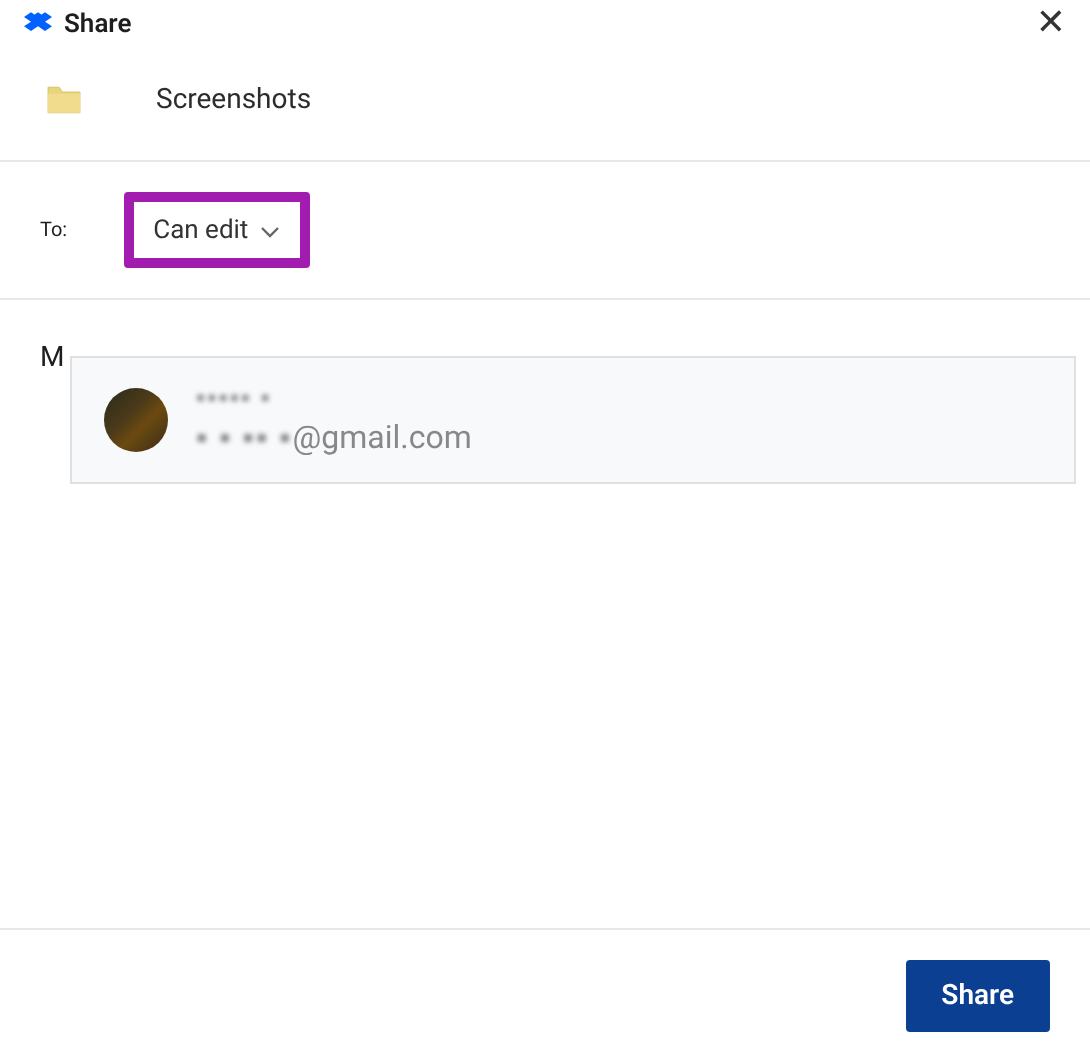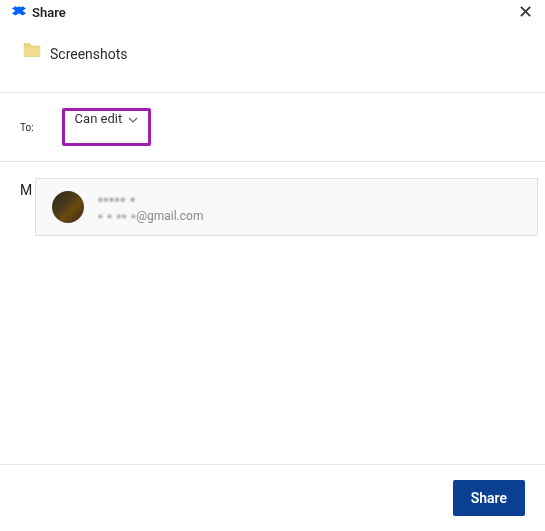--- a/index.html
+++ b/index.html
@@ -41,23 +41,23 @@
     }
     .close-btn {
       font-size: 18px;
       color: #333;
       cursor: pointer;
       line-height: 1;
       font-weight: 300;
     }
     .folder-section {
       display: flex;
-      align-items: flex-end;
-      gap: 8px;
-      padding: 18px 20px 30px 22px;
+      align-items: flex-start;
+      gap: 36px;
+      padding: 18px 20px 18px 22px;
       border-bottom: 1px solid #e7e7e7;
     }
     .folder-icon {
       width: 20px;
       height: 16px;
     }
     .folder-name {
       font-size: 14px;
       color: #2c2c2c;
     }
@@ -85,27 +85,28 @@
       border: 2px solid #9db9e4;
       border-radius: 3px;
       padding: 0 12px;
       font-size: 14px;
       color: #333;
       outline: none;
       text-align: center;
     }
     .permission-btn {
       height: 38px;
-      border: 3px solid #a21caf;
+      border: 5px solid #a21caf;
       background: #fff;
       padding: 0 10px;
       font-size: 13px;
       color: #333;
       cursor: pointer;
       display: flex;
+      align-items: center;
       gap: 6px;
       border-radius: 2px;
     }
     .chevron-down {
       width: 10px;
       height: 6px;
     }
     .message-section {
       padding: 18px 20px;
       position: relative;
@@ -138,21 +139,21 @@
       flex-direction: column;
       gap: 2px;
     }
     .suggestion-name {
       font-size: 13px;
       color: #8a8a8a;
       filter: blur(1.2px);
       letter-spacing: 1px;
     }
     .suggestion-email {
-      font-size: 12px;
+      font-size: 16px;
       color: #888;
     }
     .suggestion-email-prefix {
       filter: blur(1.2px);
       letter-spacing: 1px;
     }
     .footer {
       position: absolute;
       bottom: 0;
       left: 0;

